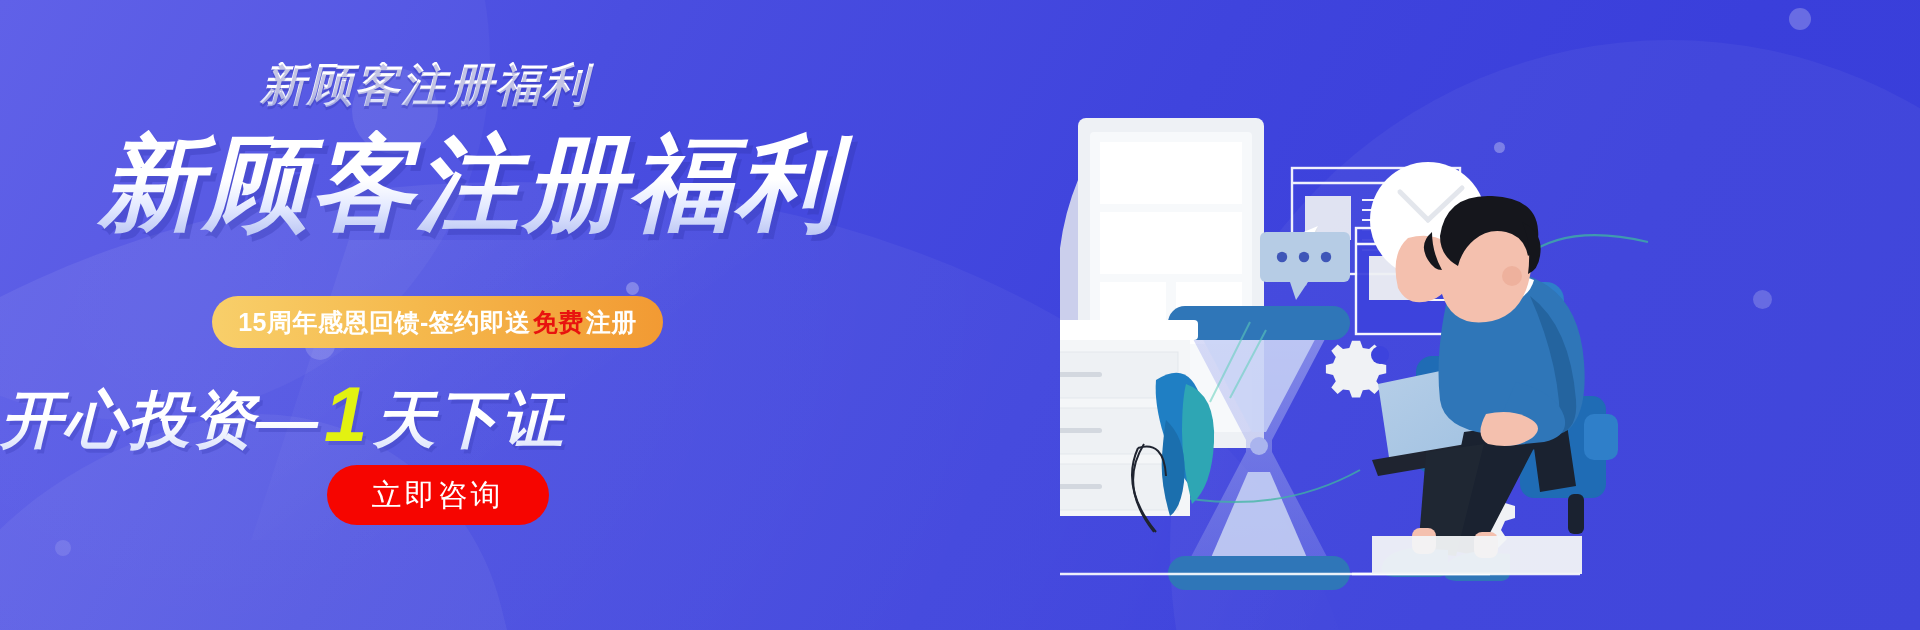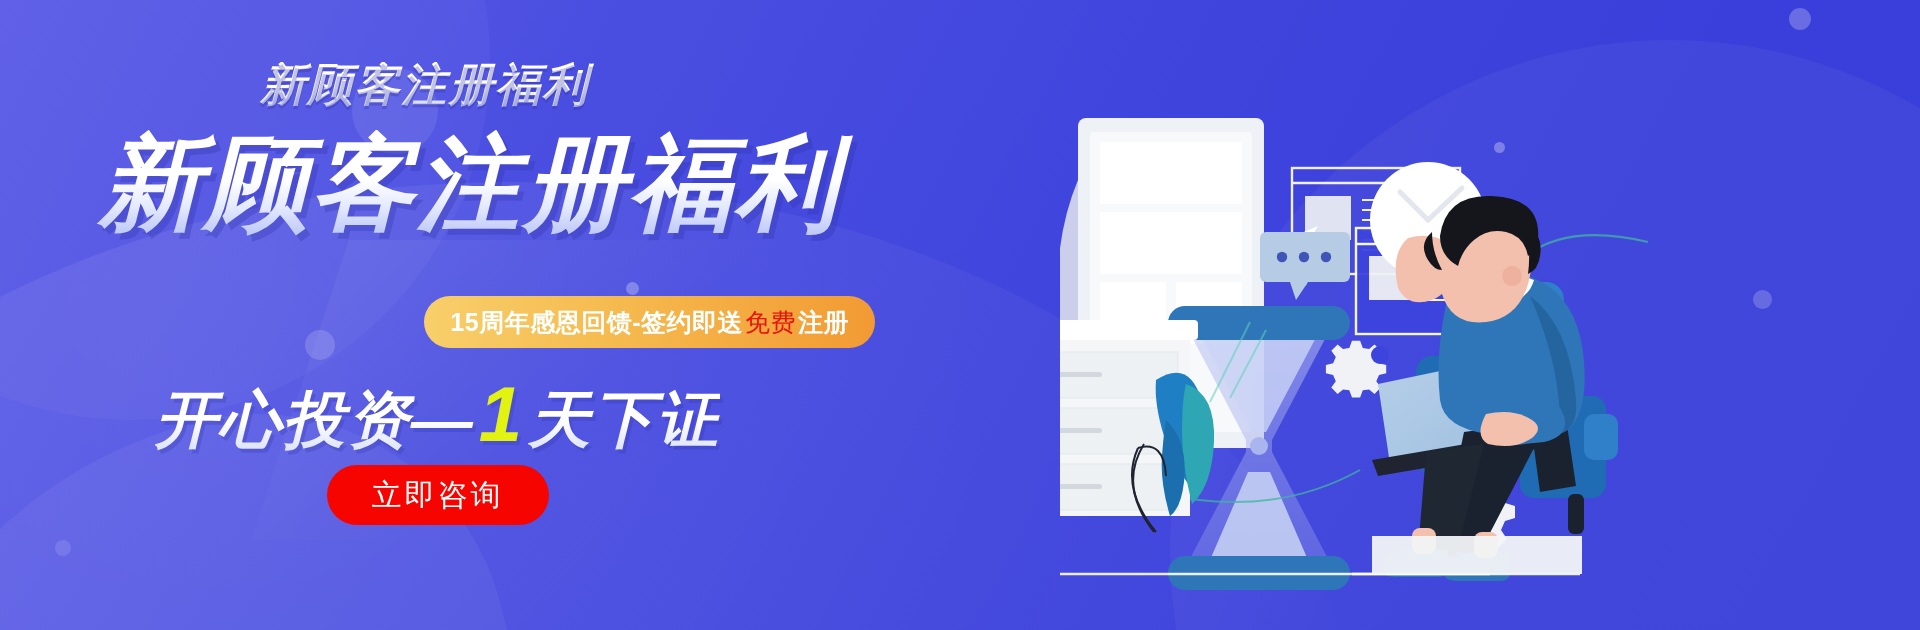--- a/index.html
+++ b/index.html
@@ -70,35 +70,34 @@
     text-align:center;
     font-size:103px;line-height:1.05;font-weight:bold;font-style:italic;
     letter-spacing:3px;
     background:linear-gradient(180deg,#ffffff 0%,#ffffff 46%,#e3e9ff 72%,#b9c4f3 100%);
     -webkit-background-clip:text;background-clip:text;
     -webkit-text-fill-color:transparent;
     filter:drop-shadow(5px 6px 0 rgba(46,50,170,.30));
     padding-right:120px;
   }
 
-  .badge-wrap{position:absolute;left:0;right:0;top:296px;display:flex;justify-content:flex-end;padding-right:185px;}
+  .badge-wrap{position:absolute;left:0;right:0;top:296px;display:flex;justify-content:center;padding-right:185px;}
   .badge{
     display:inline-flex;align-items:center;justify-content:center;
     height:52px;padding:0 26px;
     border-radius:26px;
     background:linear-gradient(90deg,#f8cf6a 0%,#f5b94d 45%,#f29a33 100%);
     color:#ffffff;
     font-size:25px;font-weight:bold;letter-spacing:.5px;
     white-space:nowrap;
   }
-  .badge .hl{color:#e8130f;font-weight:normal;padding:0 2px;}
+  .badge .hl{color:#e8130f;font-weight:bold;padding:0 2px;}
 
   .tagline{
     position:absolute;left:0;right:0;top:372px;
-    text-align:center;
     font-size:62px;line-height:1.1;font-weight:bold;font-style:italic;
     letter-spacing:2px;
     padding-right:185px;
   }
   .tagline .w{
     background:linear-gradient(180deg,#ffffff 0%,#ffffff 52%,#d8e0fb 100%);
     -webkit-background-clip:text;background-clip:text;
     -webkit-text-fill-color:transparent;
     filter:drop-shadow(3px 4px 0 rgba(46,50,170,.26));
   }

